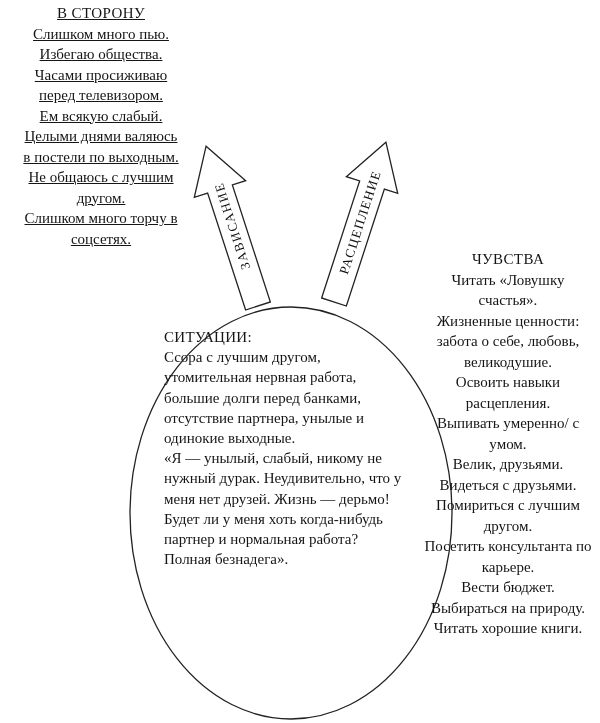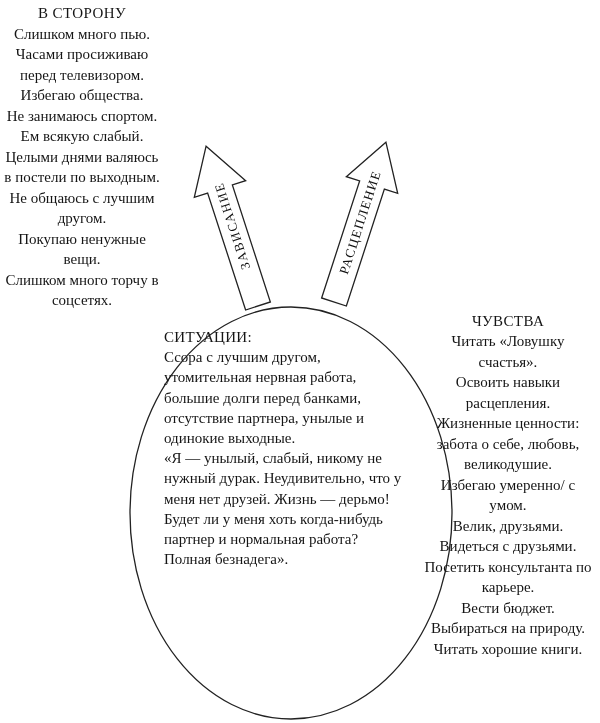--- a/index.html
+++ b/index.html
@@ -12,21 +12,21 @@
     color: #151515;
     overflow: hidden;
   }
   .col {
     position: absolute;
     top: 3px;
     text-align: center;
     font-size: 15px;
     line-height: 20.5px;
   }
-  .col-away   { left: 4px;  width: 156px; }
+  .col-away   { left: 23px;  width: 156px; text-decoration: underline; }
   .col-fwd    { left: 422px; width: 172px; }
   .col-header { font-size: 15px; letter-spacing: 0.4px; }
   .list-item  { margin: 0; }
   .svg-layer {
     position: absolute;
     left: 0; top: 0;
     width: 600px; height: 723px;
     z-index: 0;
   }
   .shape { fill: #ffffff; stroke: #222222; stroke-width: 1.3; stroke-linejoin: miter; }
@@ -69,40 +69,39 @@
     <text class="arrow-label" transform="translate(232,226) rotate(-108)">ЗАВИСАНИЕ</text>
     <text class="arrow-label" transform="translate(360,222) rotate(-72)">РАСЦЕПЛЕНИЕ</text>
 
     <ellipse class="shape" cx="291" cy="513" rx="161" ry="206"></ellipse>
   </svg>
 
   <div class="col col-away textlayer">
     <div class="col-header">В СТОРОНУ</div>
     <div>
         <div class="list-item">Слишком много пью.</div>
+        <div class="list-item">Избегаю общества.</div>
         <div class="list-item">Часами просиживаю перед телевизором.</div>
-        <div class="list-item">Избегаю общества.</div>
-        <div class="list-item">Не занимаюсь спортом.</div>
         <div class="list-item">Ем всякую слабый.</div>
         <div class="list-item">Целыми днями валяюсь в постели по выходным.</div>
         <div class="list-item">Не общаюсь с лучшим другом.</div>
-        <div class="list-item">Покупаю ненужные вещи.</div>
         <div class="list-item">Слишком много торчу в соцсетях.</div>
       </div>
   </div>
 
   <div class="col col-fwd textlayer">
     <div class="col-header">ЧУВСТВА</div>
     <div>
         <div class="list-item">Читать «Ловушку счастья».</div>
+        <div class="list-item">Жизненные ценности: забота о себе, любовь, великодушие.</div>
         <div class="list-item">Освоить навыки расцепления.</div>
-        <div class="list-item">Жизненные ценности: забота о себе, любовь, великодушие.</div>
-        <div class="list-item">Избегаю умеренно/ с умом.</div>
+        <div class="list-item">Выпивать умеренно/ с умом.</div>
         <div class="list-item">Велик, друзьями.</div>
         <div class="list-item">Видеться с друзьями.</div>
+        <div class="list-item">Помириться с лучшим другом.</div>
         <div class="list-item">Посетить консультанта по карьере.</div>
         <div class="list-item">Вести бюджет.</div>
         <div class="list-item">Выбираться на природу.</div>
         <div class="list-item">Читать хорошие книги.</div>
       </div>
   </div>
 
   <div class="oval-content">
     <div>
       <div class="oval-heading">СИТУАЦИИ:</div>

